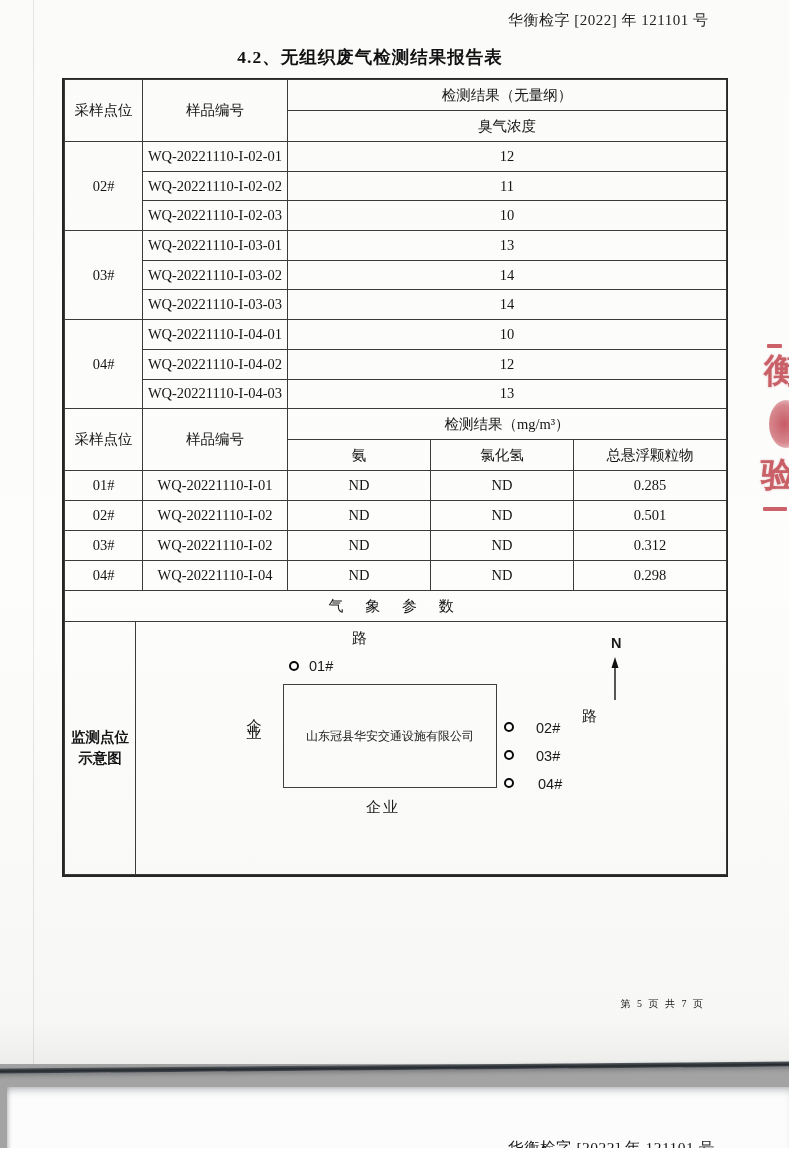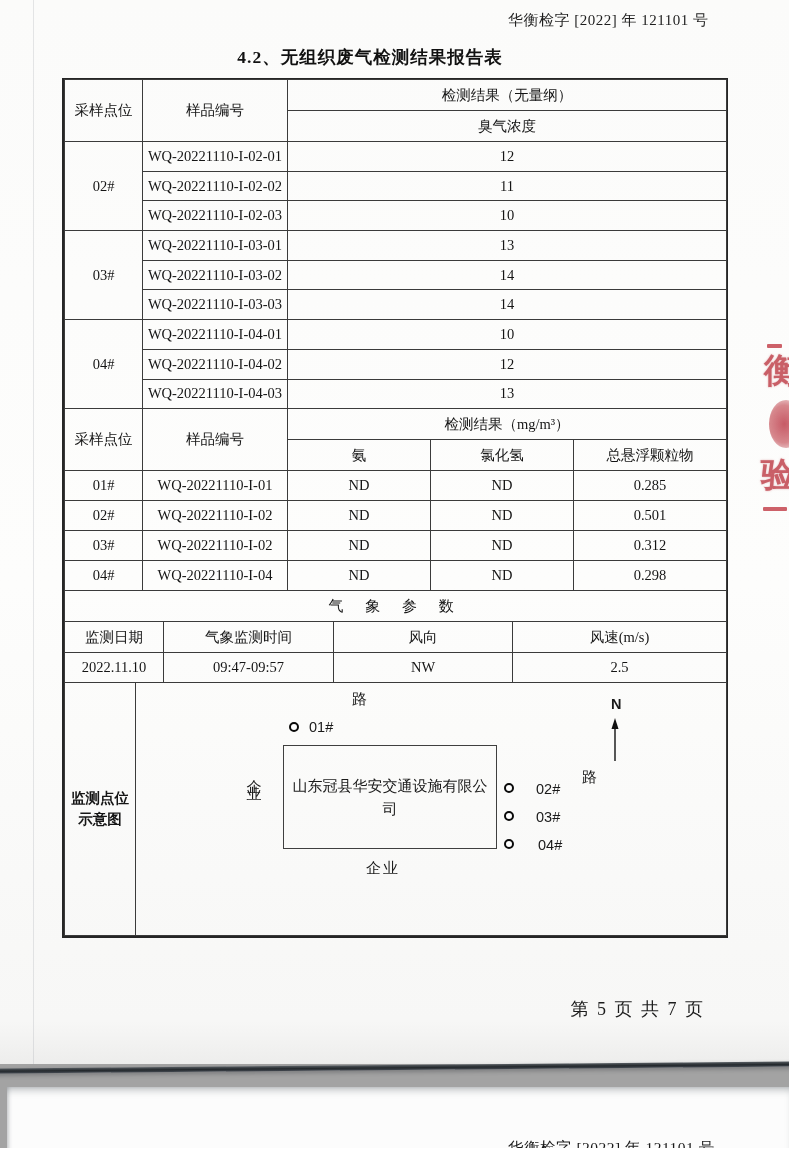--- a/index.html
+++ b/index.html
@@ -18,28 +18,28 @@
   .h30 td{height:30px;}
   .hr td{height:28.7px;}
   .h29 td{height:29px;}
   .spaced{letter-spacing:9px;font-size:15px;}
 
   .diagram-label{font-size:14.5px;line-height:1.45;white-space:normal;font-weight:bold;}
   .diagram-cell{height:252px;position:relative;padding:0;}
   .dg{position:absolute;font-family:"Liberation Sans","DejaVu Sans",sans-serif;font-size:14.5px;color:#1a1a1a;white-space:nowrap;}
   .company-box{position:absolute;left:147px;top:62px;width:214px;height:104px;border:1px solid #3f3f3f;
     display:flex;align-items:center;justify-content:center;text-align:center;
-    font-family:"Liberation Sans","DejaVu Sans",sans-serif;font-size:15px;line-height:1.55;color:#1a1a1a;
+    font-family:"Liberation Sans","DejaVu Sans",sans-serif;font-size:12px;line-height:1.55;color:#1a1a1a;
     white-space:normal;padding:0 6px;box-sizing:border-box;}
   .vertical-text{writing-mode:vertical-rl;letter-spacing:7px;font-size:15px;}
   .pt-marker{position:absolute;width:6px;height:6px;border:2.6px solid #0a0a0a;border-radius:50%;background:#fff;}
   .north-arrow{position:absolute;}
 
   .note-cell{font-family:"Liberation Sans","DejaVu Sans",sans-serif;font-size:14px;height:36px;letter-spacing:0.5px;}
-  .page-info{position:absolute;right:84px;top:997px;font-size:18px;color:#1c1c1c;letter-spacing:2px;white-space:nowrap;}
+  .page-info{position:absolute;right:84px;top:997px;font-size:10px;color:#1c1c1c;letter-spacing:2px;white-space:nowrap;}
 
   .stamp{position:absolute;left:761px;top:338px;width:60px;height:180px;color:#c95f67;
     filter:blur(0.3px);font-weight:bold;}
   .stamp-dash{position:absolute;background:#cd6169;border-radius:1px;}
   .stamp-dash.top{left:6px;top:6px;width:15px;height:4px;}
   .stamp-dash.bottom{left:2px;top:169px;width:24px;height:4px;}
   .stamp-char{position:absolute;font-size:34px;line-height:1;text-shadow:0 0 2px rgba(201,95,103,0.55);}
   .stamp-char.c1{left:3px;top:16px;}
   .stamp-char.c2{left:0px;top:120px;}
   .stamp-blob{position:absolute;left:8px;top:62px;width:34px;height:48px;border-radius:50%;
@@ -176,42 +176,20 @@
         <colgroup>
             <col style="width:662px">
           </colgroup>
         <tbody>
             <tr class="h30">
           <td class="spaced">气 象 参 数</td>
         </tr>
       </tbody>
         </table>
 
-      <table>
-        <colgroup>
-            <col style="width:99px">
-            <col style="width:170px">
-            <col style="width:179px">
-            <col style="width:214px">
-          </colgroup>
-        <tbody>
-            <tr class="h30">
-          <td>监测日期</td>
-          <td>气象监测时间</td>
-          <td>风向</td>
-          <td>风速(m/s)</td>
-        </tr>
-        <tr class="h29">
-          <td>2022.11.10</td>
-          <td>09:47-09:57</td>
-          <td>NW</td>
-          <td>2.5</td>
-        </tr>
-      </tbody>
-        </table>
 
       <table>
         <colgroup>
             <col style="width:71px">
             <col style="width:591px">
           </colgroup>
         <tbody>
             <tr>
           <td class="diagram-label">
             <span>监测点位</span><br>

